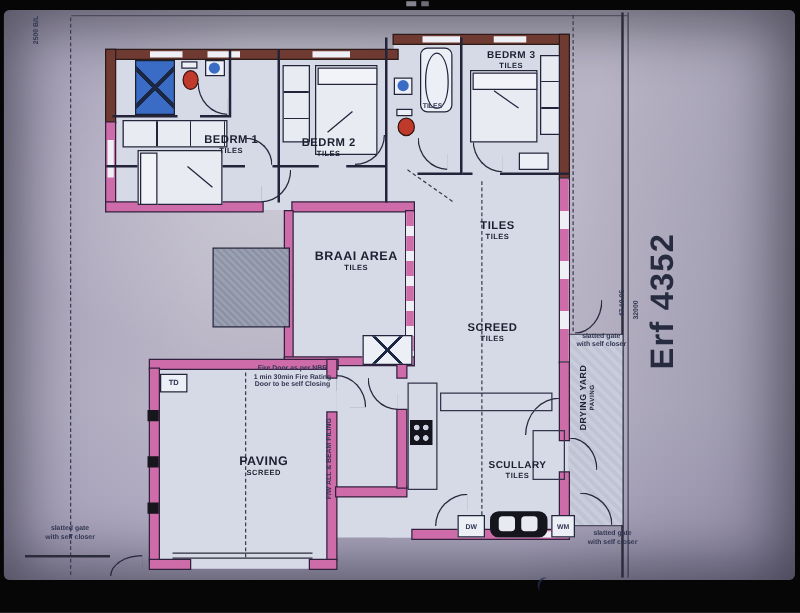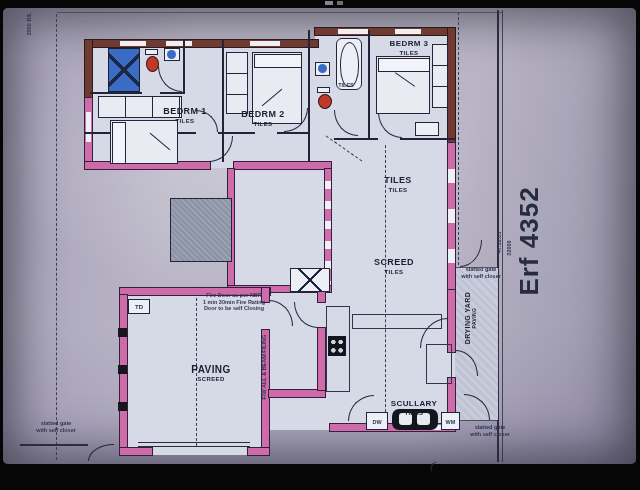--- a/index.html
+++ b/index.html
@@ -217,33 +217,37 @@
         <div class="rfin">TILES</div>
     </div>
     <div class="abs rlabel" style="left:228px;top:110px;width:70px;">
       <div class="rname">BEDRM 2</div>
         <div class="rfin">TILES</div>
     </div>
     <div class="abs rlabel" style="left:380px;top:40px;width:58px;">
       <div class="rname sm">BEDRM 3</div>
         <div class="rfin">TILES</div>
     </div>
+    <div class="abs rlabel" style="left:240px;top:200px;width:90px;">
+      <div class="rname big">BRAAI AREA</div>
+        <div class="rfin">TILES</div>
+    </div>
     <div class="abs rlabel" style="left:368px;top:176px;width:60px;">
       <div class="rname">TILES</div>
         <div class="rfin">TILES</div>
     </div>
     <div class="abs rlabel" style="left:362px;top:258px;width:64px;">
       <div class="rname">SCREED</div>
         <div class="rfin">TILES</div>
     </div>
     <div class="abs rlabel" style="left:176px;top:364px;width:70px;">
       <div class="rname big">PAVING</div>
         <div class="rfin">SCREED</div>
     </div>
-    <div class="abs rlabel" style="left:380px;top:400px;width:68px;">
+    <div class="abs rlabel" style="left:380px;top:368px;width:68px;">
       <div class="rname sm">SCULLARY</div>
         <div class="rfin">TILES</div>
     </div>
     <div class="abs rot rlabel" style="left:437px;top:305px;width:80px;height:26px;">
       <div style="font-size:7px;">DRYING YARD</div>
       <div style="font-size:5px;font-weight:bold;">PAVING</div>
     </div>
 
     <div class="abs micro" style="left:458px;top:266px;width:46px;">
       <div>slatted gate</div>

